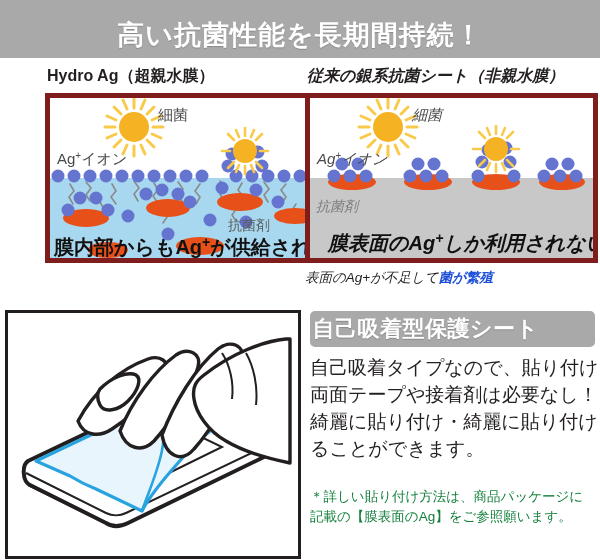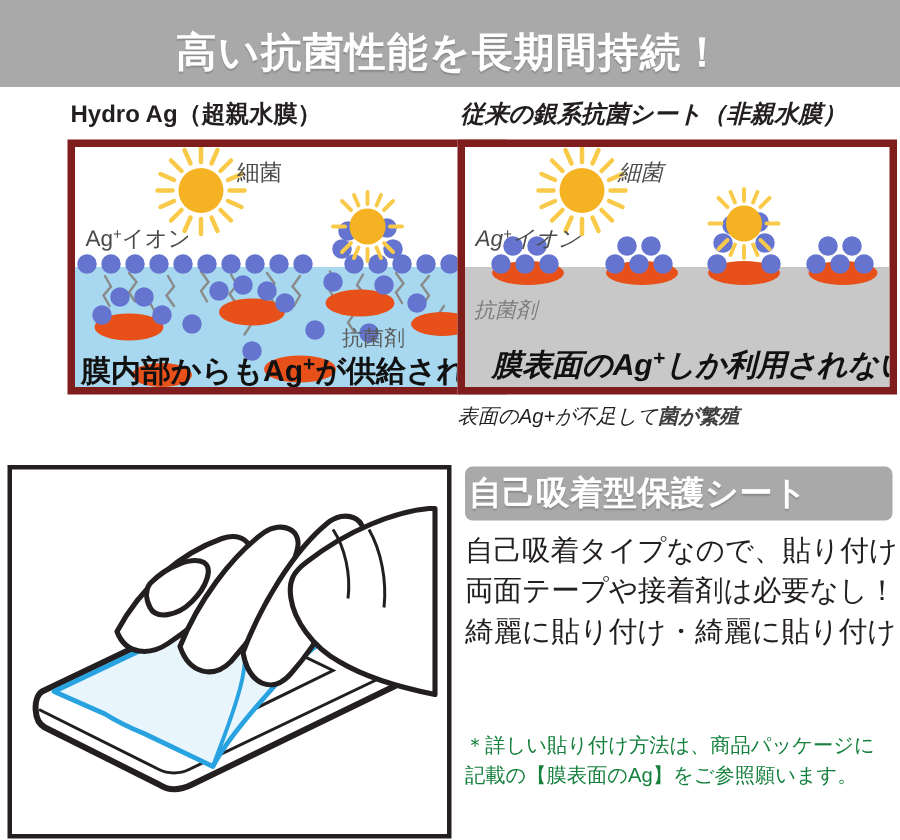--- a/index.html
+++ b/index.html
@@ -30,21 +30,21 @@
   }
   .panel-figure{
     position:relative;width:283px;height:160px;
     border:5px solid #7f1d1d;background:#ffffff;overflow:hidden;
   }
   .panel-figure svg{display:block;}
   .panel-caption{
     margin-top:6px;font-size:13.5px;color:#231f20;white-space:nowrap;
   }
   .cap-good{color:#1a6fc4;font-weight:bold;}
-  .cap-bad{color:#404040;font-weight:bold;}
+  .cap-bad{color:#1d4ed8;font-weight:bold;}
   
   #illustration-frame{
     position:absolute;left:5px;top:310px;width:290px;height:243px;
     border:3px solid #231f20;background:#ffffff;overflow:hidden;
   }
   
   #adhesive-banner{
     position:absolute;left:310px;top:311px;width:285px;height:36px;
     background:#a9a9a9;border-radius:5px;
   }
@@ -317,18 +317,19 @@
   </svg>
 </div>
 
 <div id="adhesive-banner"></div>
 <div id="adhesive-banner-label">自己吸着型保護シート</div>
 
 <div id="adhesive-body">
   <div>自己吸着タイプなので、貼り付けに</div>
   <div>両面テープや接着剤は必要なし！</div>
   <div>綺麗に貼り付け・綺麗に貼り付け</div>
+  <div>ることができます。</div>
 </div>
 
 <div id="adhesive-note">
   <div>＊詳しい貼り付け方法は、商品パッケージに</div>
   <div>記載の【膜表面のAg】をご参照願います。</div>
 </div>
 
 </body></html>

